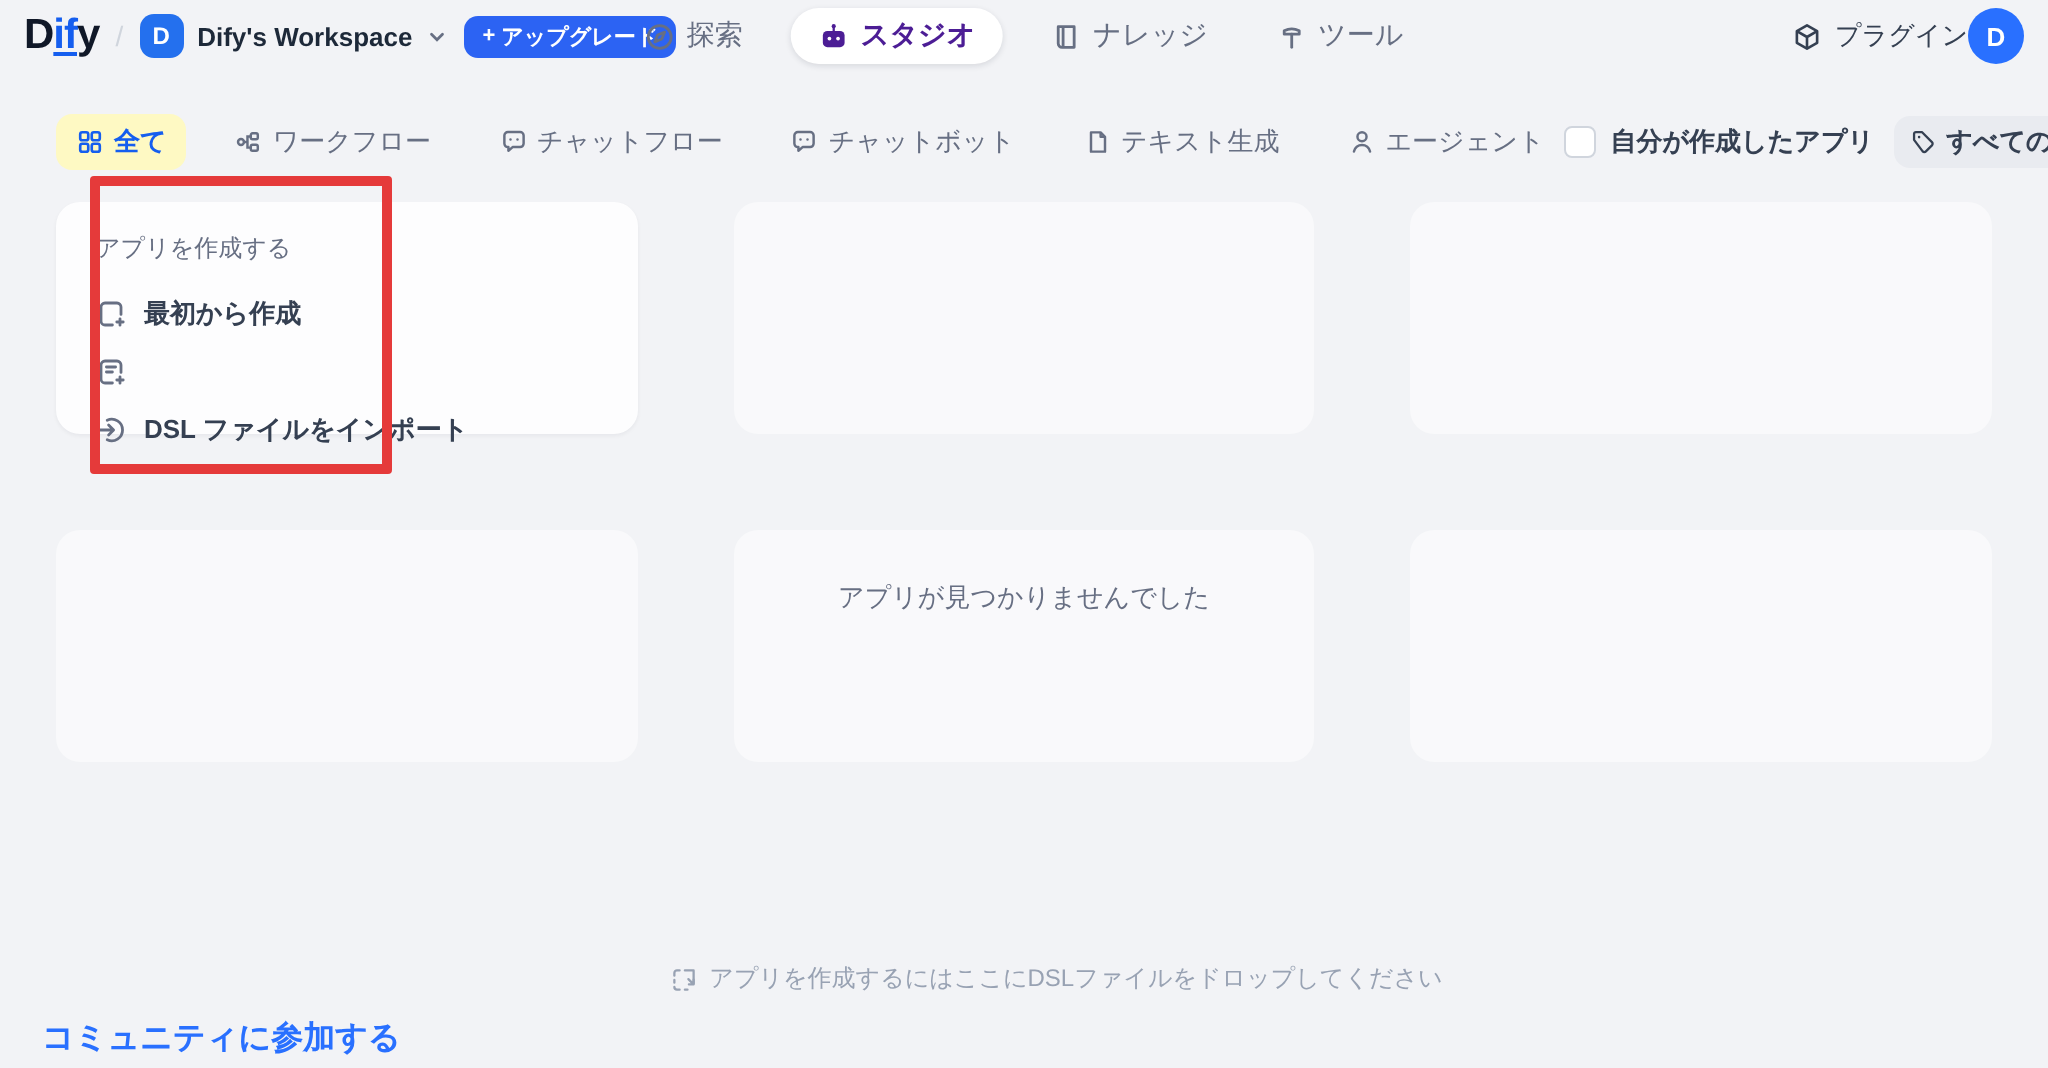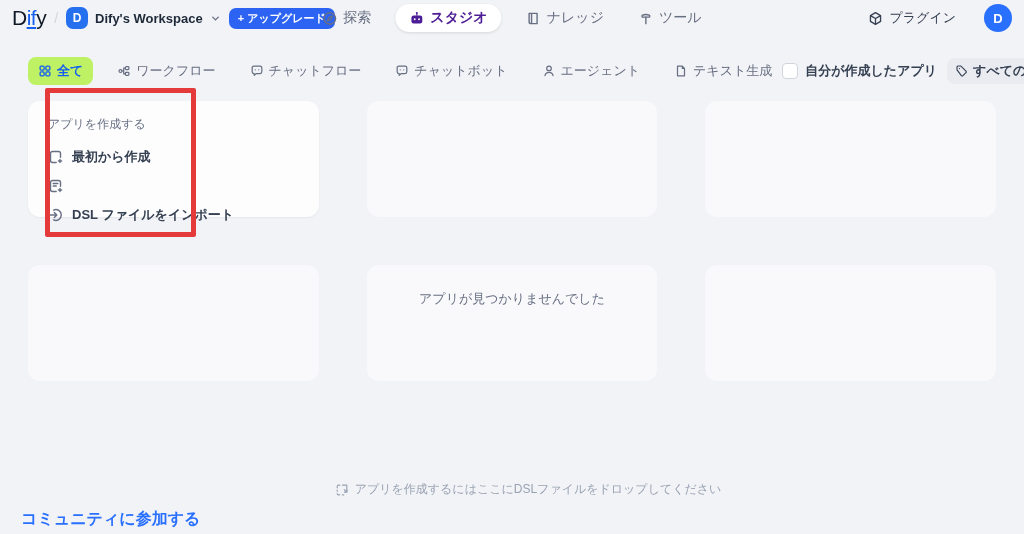--- a/index.html
+++ b/index.html
@@ -3,40 +3,40 @@
 <meta charset="utf-8">
 <style>
   * { margin:0; padding:0; box-sizing:border-box; }
   html,body { width:1024px; height:534px; }
   body { font-family:"Liberation Sans","DejaVu Sans",sans-serif; }
   .app { position:relative; width:1024px; height:534px; background:#f2f3f6; overflow:hidden; }
 
   
   .header { display:flex; align-items:center; height:36px; padding:0 12px; position:relative; }
   .header-left { display:flex; align-items:center; gap:8px; }
-  .logo { font-size:21px; font-weight:400; color:#101828; letter-spacing:-0.5px; cursor:pointer; }
+  .logo { font-size:21px; font-weight:700; color:#101828; letter-spacing:-0.5px; cursor:pointer; }
   .logo .blue { color:#155eef; text-decoration:underline; text-decoration-thickness:2px; text-underline-offset:2px; }
   .slash { color:#d0d5dd; font-size:14px; }
   .workspace { display:flex; align-items:center; gap:7px; cursor:pointer; }
   .ws-avatar { width:22px; height:22px; border-radius:7px; background:#2470ee; color:#fff; font-size:12px; font-weight:700; display:flex; align-items:center; justify-content:center; }
   .ws-name { font-size:13px; font-weight:700; color:#1d2939; }
   .chev { display:flex; align-items:center; color:#676f83; }
   .upgrade { display:flex; align-items:center; gap:3px; background:#2c63f3; color:#fff; font-size:11px; font-weight:700; padding:3px 9px; border-radius:7px; cursor:pointer; }
   .nav { position:absolute; left:50%; transform:translateX(-50%); display:flex; align-items:center; gap:14px; }
   .nav-item { display:flex; align-items:center; gap:6px; font-size:14px; font-weight:500; color:#676f83; padding:5px 10px; border-radius:999px; cursor:pointer; }
   .nav-item.active { background:#fff; color:#4c1d95; font-weight:600; padding:5px 14px; box-shadow:0 1px 3px rgba(16,24,40,.12); }
-  .header-right { margin-left:auto; display:flex; align-items:center; gap:28px; }
+  .header-right { margin-left:auto; display:flex; align-items:center; gap:0; }
   .plugins { display:flex; align-items:center; gap:6px; font-size:13px; font-weight:500; color:#354052; cursor:pointer; }
   .user-avatar { width:28px; height:28px; border-radius:50%; background:#2970ff; color:#fff; font-size:13px; font-weight:700; display:flex; align-items:center; justify-content:center; cursor:pointer; }
 
   
   .filter-bar { display:flex; align-items:center; padding:0 28px; margin-top:21px; height:27px; }
   .tabs { display:flex; align-items:center; gap:14px; }
   .tab { display:flex; align-items:center; gap:5px; font-size:13px; font-weight:500; color:#676f83; padding:5px 10px; border-radius:8px; cursor:pointer; white-space:nowrap; }
-  .tab.active { background:#bef264; color:#155eef; font-weight:600; }
+  .tab.active { background:#fef9c3; color:#155eef; font-weight:600; }
   .filters { margin-left:auto; display:flex; align-items:center; gap:10px; }
   .check-row { display:flex; align-items:center; gap:7px; cursor:pointer; }
   .checkbox { width:16px; height:16px; border:1px solid #d0d5dd; border-radius:4px; background:#fff; }
   .check-label { font-size:13px; font-weight:600; color:#354052; white-space:nowrap; }
   .tag-select { display:flex; align-items:center; gap:5px; background:#e9ebf0; border-radius:8px; padding:4px 8px; font-size:13px; font-weight:600; color:#354052; cursor:pointer; white-space:nowrap; }
 
   
   .grid-wrap { position:relative; }
   .grid { display:grid; grid-template-columns:repeat(3,1fr); column-gap:14px; row-gap:12px; grid-auto-rows:116px; padding:0 28px; margin-top:17px; height:282px; overflow:hidden;gap:48px; }
   .card-skeleton { background:rgba(255,255,255,0.5); border-radius:12px; }
@@ -177,35 +177,35 @@
           <svg width="14" height="14" viewBox="0 0 16 16" fill="none" stroke="currentColor" stroke-width="1.4" stroke-linejoin="round">
               <path d="M2.5 4.3a2 2 0 0 1 2-2h7a2 2 0 0 1 2 2v4.6a2 2 0 0 1-2 2H7.2L4.8 13v-2.1h-.3a2 2 0 0 1-2-2Z"></path>
               <circle cx="6" cy="6.6" r="0.7" fill="currentColor" stroke="none"></circle>
               <circle cx="10" cy="6.6" r="0.7" fill="currentColor" stroke="none"></circle>
             </svg>
         </span>
         <span>チャットボット</span>
       </div>
       <div class="tab">
         <span>
+          <svg width="14" height="14" viewBox="0 0 16 16" fill="none" stroke="currentColor" stroke-width="1.4" stroke-linejoin="round">
+              <path d="M4 2.5h5.5L12 5v8.5H4Z"></path>
+              <path d="M9.5 2.5V5H12"></path>
+            </svg>
+        </span>
+        <span>テキスト生成</span>
+      </div>
+      <div class="tab">
+        <span>
           <svg width="14" height="14" viewBox="0 0 16 16" fill="none" stroke="currentColor" stroke-width="1.4" stroke-linecap="round">
               <circle cx="8" cy="5" r="2.6"></circle>
               <path d="M3.4 13.4a4.7 4.7 0 0 1 9.2 0"></path>
             </svg>
         </span>
         <span>エージェント</span>
-      </div>
-      <div class="tab">
-        <span>
-          <svg width="14" height="14" viewBox="0 0 16 16" fill="none" stroke="currentColor" stroke-width="1.4" stroke-linejoin="round">
-              <path d="M4 2.5h5.5L12 5v8.5H4Z"></path>
-              <path d="M9.5 2.5V5H12"></path>
-            </svg>
-        </span>
-        <span>テキスト生成</span>
       </div>
     </div>
 
     <div class="filters">
       <div class="check-row">
         <span class="checkbox"></span>
         <span class="check-label">自分が作成したアプリ</span>
       </div>
       <div class="tag-select">
         <span>

